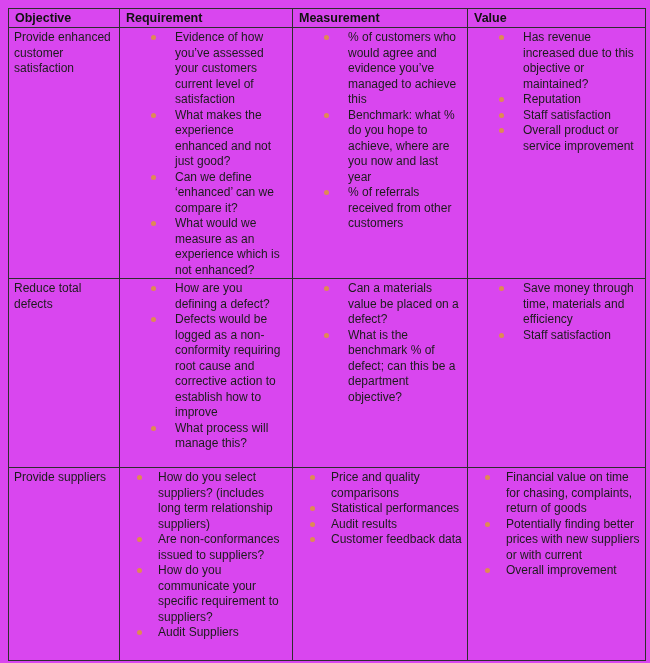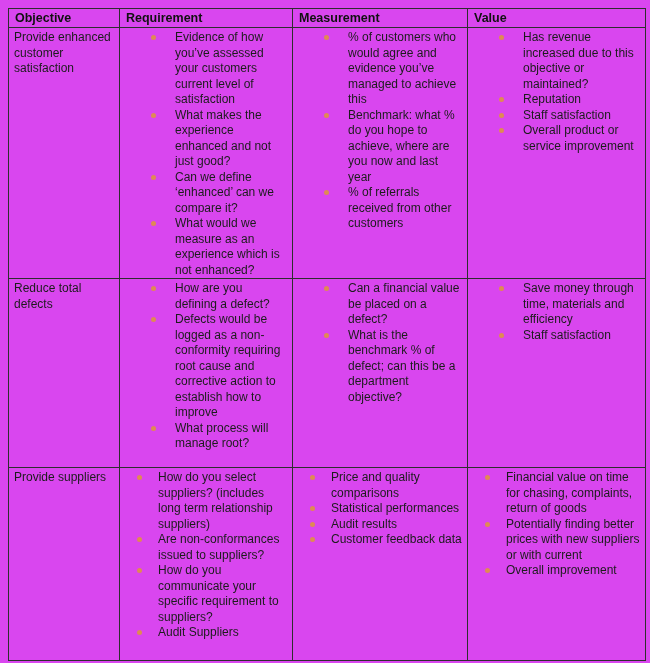--- a/index.html
+++ b/index.html
@@ -117,26 +117,26 @@
               <li>Overall product or service improvement</li>
             </ul>
           </td>
         </tr>
         <tr>
           <td class="obj-cell">Reduce total defects</td>
           <td class="list-cell">
             <ul class="bullets lg">
               <li>How are you defining a defect?</li>
               <li>Defects would be logged as a non-conformity requiring root cause and corrective action to establish how to improve</li>
-              <li>What process will manage root?</li>
+              <li>What process will manage this?</li>
             </ul>
           </td>
           <td class="list-cell">
             <ul class="bullets lg">
-              <li>Can a financial value be placed on a defect?</li>
+              <li>Can a materials value be placed on a defect?</li>
               <li>What is the benchmark % of defect; can this be a department objective?</li>
             </ul>
           </td>
           <td class="list-cell">
             <ul class="bullets lg">
               <li>Save money through time, materials and efficiency</li>
               <li>Staff satisfaction</li>
             </ul>
           </td>
         </tr>

